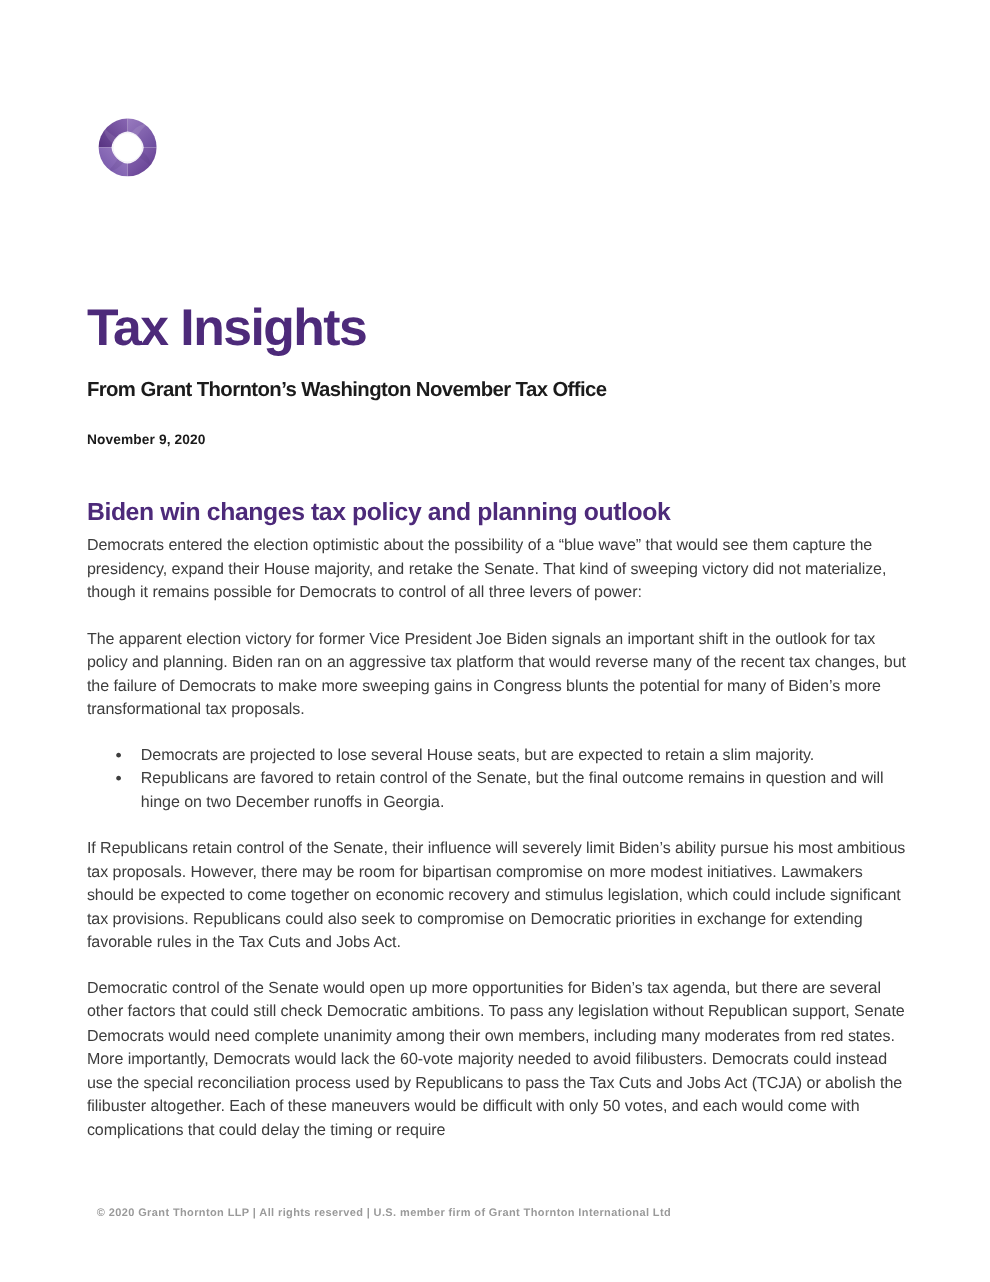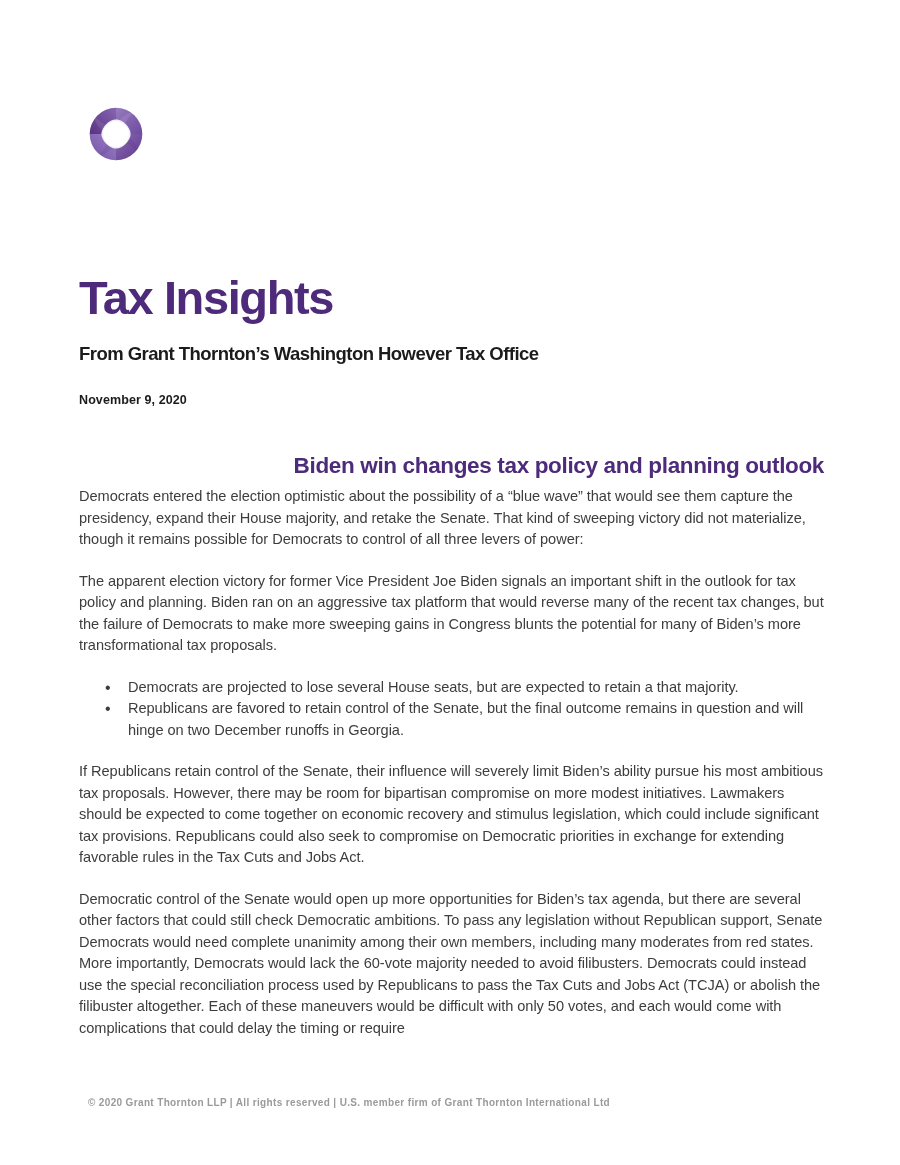--- a/index.html
+++ b/index.html
@@ -89,21 +89,20 @@
     top: 452px;
     width: 745px;
   }
   .article-heading {
     font-size: 22.5px;
     font-weight: bold;
     color: #4d2a7a;
     letter-spacing: -0.35px;
     line-height: 1.2;
     margin: 0 0 7px 0;
-    text-align: right;
   }
   .para {
     font-size: 14.6px;
     line-height: 21.5px;
     color: #3d3d3d;
     margin: 0 0 20px 0;
     letter-spacing: -0.05px;
   }
   .para:last-child { margin-bottom: 15px; }
 
@@ -185,29 +184,29 @@
           <path d="M50 50 C28 50 14 38 10 16 C24 32 36 38 50 38 Z" fill="#ffffff" opacity="0.16"></path>
           <path d="M50 50 C50 72 38 86 16 90 C32 76 38 64 38 50 Z" fill="#3f2366" opacity="0.22"></path>
           <path d="M50 50 C72 50 86 62 90 84 C76 68 64 62 50 62 Z" fill="#3f2366" opacity="0.20"></path>
         </g>
         <path d="M50 26 C63 26 74 37 74 50 C74 63 63 74 50 74 C37 74 26 63 26 50 C26 37 37 26 50 26 Z" fill="none" stroke="#7d5dad" stroke-width="0.6" opacity="0.35"></path>
       </svg>
     </span>
   </div>
 
   <div class="masthead-title">Tax Insights</div>
-  <div class="masthead-sub">From Grant Thornton’s Washington However Tax Office</div>
+  <div class="masthead-sub">From Grant Thornton’s Washington November Tax Office</div>
   <div class="masthead-date">November 9, 2020</div>
 
   <div class="article">
     <h1 class="article-heading">Biden win changes tax policy and planning outlook</h1>
     <p class="para">Democrats entered the election optimistic about the possibility of a “blue wave” that would see them capture the presidency, expand their House majority, and retake the Senate. That kind of sweeping victory did not materialize, though it remains possible for Democrats to control of all three levers of power:</p>
     <p class="para">The apparent election victory for former Vice President Joe Biden signals an important shift in the outlook for tax policy and planning. Biden ran on an aggressive tax platform that would reverse many of the recent tax changes, but the failure of Democrats to make more sweeping gains in Congress blunts the potential for many of Biden’s more transformational tax proposals.</p>
     <ul class="bullets">
-      <li>Democrats are projected to lose several House seats, but are expected to retain a that majority.</li>
+      <li>Democrats are projected to lose several House seats, but are expected to retain a slim majority.</li>
       <li>Republicans are favored to retain control of the Senate, but the final outcome remains in question and will hinge on two December runoffs in Georgia.</li>
     </ul>
     <p class="para">If Republicans retain control of the Senate, their influence will severely limit Biden’s ability pursue his most ambitious tax proposals. However, there may be room for bipartisan compromise on more modest initiatives. Lawmakers should be expected to come together on economic recovery and stimulus legislation, which could include significant tax provisions. Republicans could also seek to compromise on Democratic priorities in exchange for extending favorable rules in the Tax Cuts and Jobs Act.</p>
     <p class="para">Democratic control of the Senate would open up more opportunities for Biden’s tax agenda, but there are several other factors that could still check Democratic ambitions. To pass any legislation without Republican support, Senate Democrats would need complete unanimity among their own members, including many moderates from red states. More importantly, Democrats would lack the 60-vote majority needed to avoid filibusters. Democrats could instead use the special reconciliation process used by Republicans to pass the Tax Cuts and Jobs Act (TCJA) or abolish the filibuster altogether. Each of these maneuvers would be difficult with only 50 votes, and each would come with complications that could delay the timing or require</p>
   </div>
 
   <div class="footer">© 2020 Grant Thornton LLP | All rights reserved | U.S. member firm of Grant Thornton International Ltd</div>
 
 </div>
 

